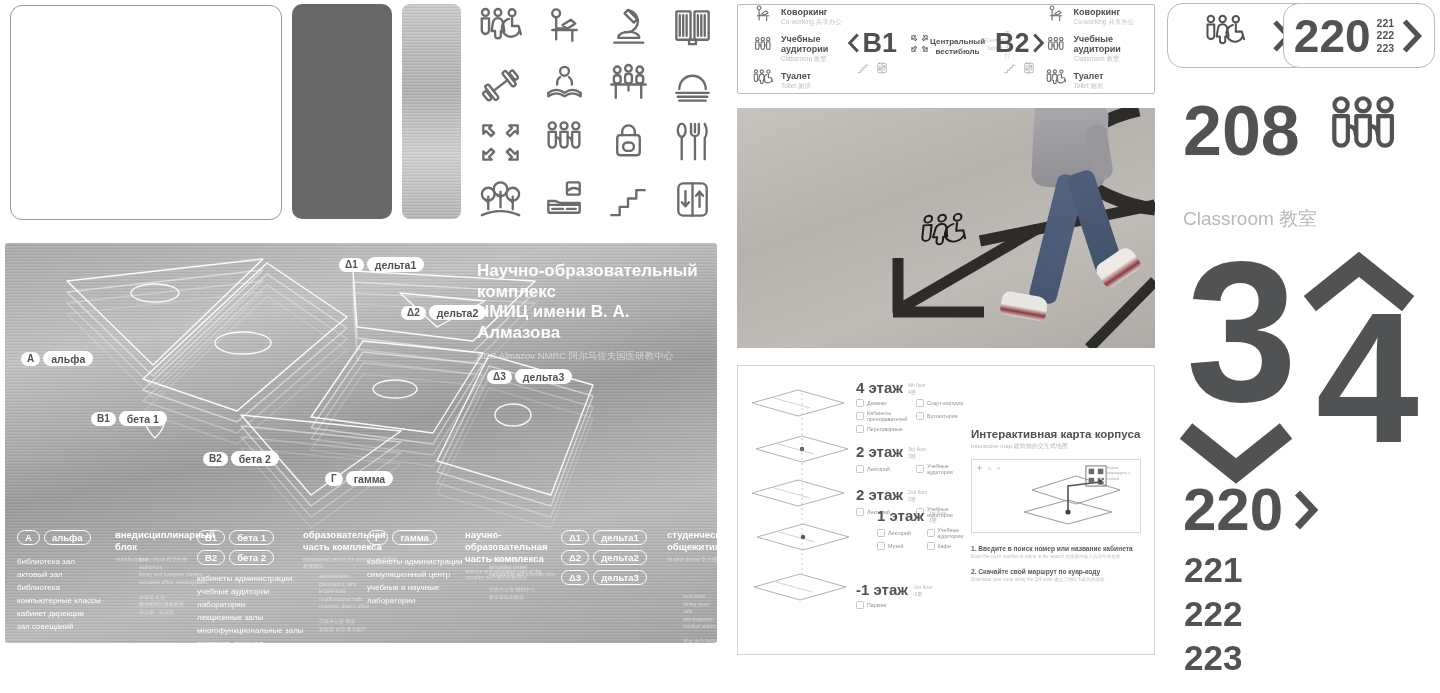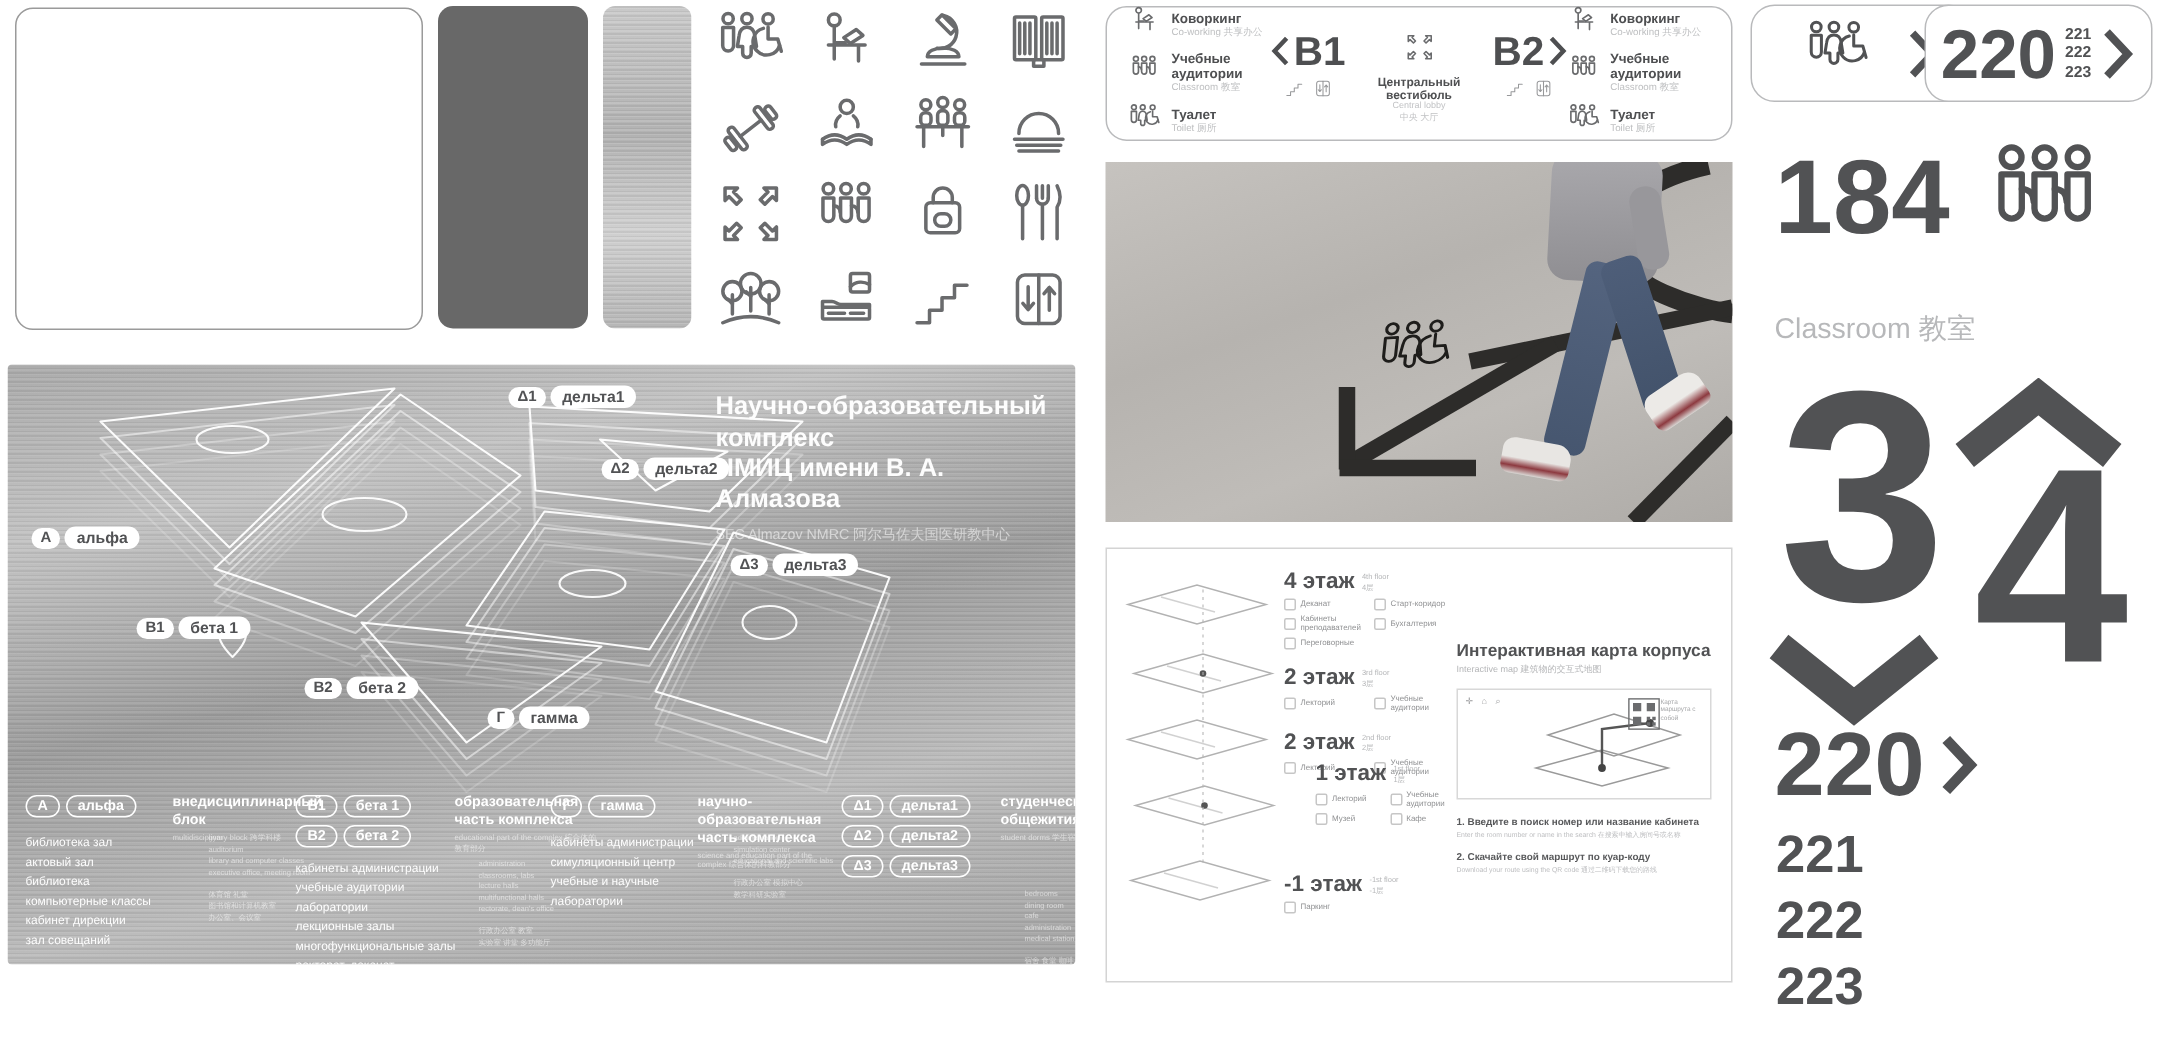--- a/index.html
+++ b/index.html
@@ -14,35 +14,35 @@
     background:repeating-linear-gradient(0deg,rgba(255,255,255,.12) 0 1px,rgba(0,0,0,.05) 1px 2px,rgba(255,255,255,0) 2px 3px),
                linear-gradient(180deg,#c9c9c9,#b2b2b2 40%,#d0d0d0 70%,#b6b6b6);}
 
   
   #icon-grid{left:468px;top:0;width:256px;height:228px;display:grid;
     grid-template-columns:repeat(4,1fr);grid-template-rows:repeat(4,1fr);}
   #icon-grid .cell{display:flex;align-items:center;justify-content:center;color:#6a6b6d;}
   #icon-grid svg{width:47px;height:47px;}
 
   
-  #dir-sign{left:737px;top:4px;width:418px;height:90px;background:#fff;border:1.4px solid #b9babc;border-radius:14px;
+  #dir-sign{left:737px;top:4px;width:418px;height:90px;background:#fff;border:1.4px solid #b9babc;border-radius:2px;
     display:flex;align-items:center;justify-content:space-between;padding:0 14px;box-sizing:border-box;}
   .dir-list{display:flex;flex-direction:column;gap:5px;width:118px;}
   .dir-row{display:flex;align-items:center;gap:7px;}
   .dir-row svg{width:22px;height:22px;color:#6a6b6d;flex:0 0 auto;}
   .dir-ru{font-size:9px;font-weight:700;color:#4e4f51;line-height:1.1;}
   .dir-sub{font-size:6.5px;color:#bfc0c2;line-height:1.2;}
   .dir-center{display:flex;align-items:flex-start;gap:12px;margin-top:6px;}
   .dir-bblock{display:flex;flex-direction:column;align-items:center;gap:4px;}
   .dir-bwrap{display:flex;align-items:center;gap:2px;}
   .dir-bnum{font-size:27px;font-weight:700;color:#4e4f51;line-height:1;}
   .dir-chev{width:13px;height:22px;color:#4e4f51;}
   .dir-mini{display:flex;gap:5px;color:#97989a;}
   .dir-mini svg{width:14px;height:14px;}
-  .dir-lobby{display:flex;flex-direction:column;align-items:center;width:74px;text-align:center;}
+  .dir-lobby{display:flex;flex-direction:row;align-items:center;width:74px;text-align:center;}
   .dir-lobby svg{width:21px;height:21px;color:#6a6b6d;}
   .lobby-ru{font-size:8px;font-weight:700;color:#4e4f51;line-height:1.15;margin-top:3px;}
   .lobby-sub{font-size:6px;color:#c2c3c5;line-height:1.3;}
 
   
   #photo{left:737px;top:108px;width:418px;height:240px;overflow:hidden;
     background:linear-gradient(160deg,#c6c3bf,#b6b3af 38%,#bfbcb8 66%,#aeaba7);}
   #photo svg.floorgfx{position:absolute;left:0;top:0;}
   #photo .trio{position:absolute;left:166px;top:100px;width:80px;color:#1e1d1b;
     transform:rotate(-4deg) skewX(-10deg) scaleY(.9);}
@@ -849,21 +849,21 @@
     <div class="rp-list" id="rp-list">
         <div>221</div>
         <div>222</div>
         <div>223</div>
       </div>
     <svg class="chev" width="24" height="38" viewBox="0 0 25 44" fill="none" stroke="currentColor" stroke-width="6">
         <path d="M4 5l16 17L4 39"></path>
       </svg>
   </div>
 
-  <div class="abs" id="room-label-num">184</div>
+  <div class="abs" id="room-label-num">208</div>
   <span class="abs" id="room-label-icon"><svg viewBox="0 0 48 48" width="88" height="88" fill="none" stroke="currentColor" stroke-width="2.3" stroke-linecap="round" stroke-linejoin="round">
         <circle cx="11.5" cy="7" r="3.6"></circle>
         <circle cx="23.5" cy="7" r="3.6"></circle>
         <circle cx="35.5" cy="7" r="3.6"></circle>
         <path d="M7.8 13.2h7.4v12.4a3.7 3.7 0 0 1-7.4 0z"></path>
         <path d="M15.2 18.5c2.8.2 4.3 1.8 4.3 4.5"></path>
         <path d="M19.8 13.2h7.4v12.4a3.7 3.7 0 0 1-7.4 0z"></path>
         <path d="M27.2 18.5c2.8.2 4.3 1.8 4.3 4.5"></path>
         <path d="M31.8 13.2h7.4v12.4a3.7 3.7 0 0 1-7.4 0z"></path>
       </svg></span>

